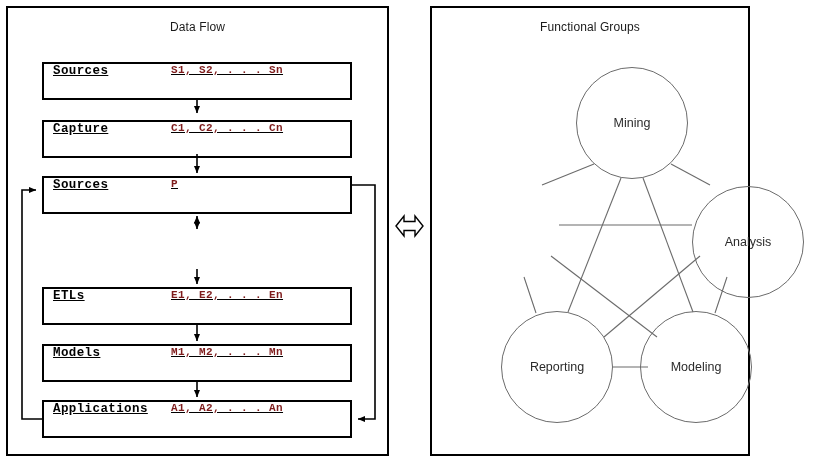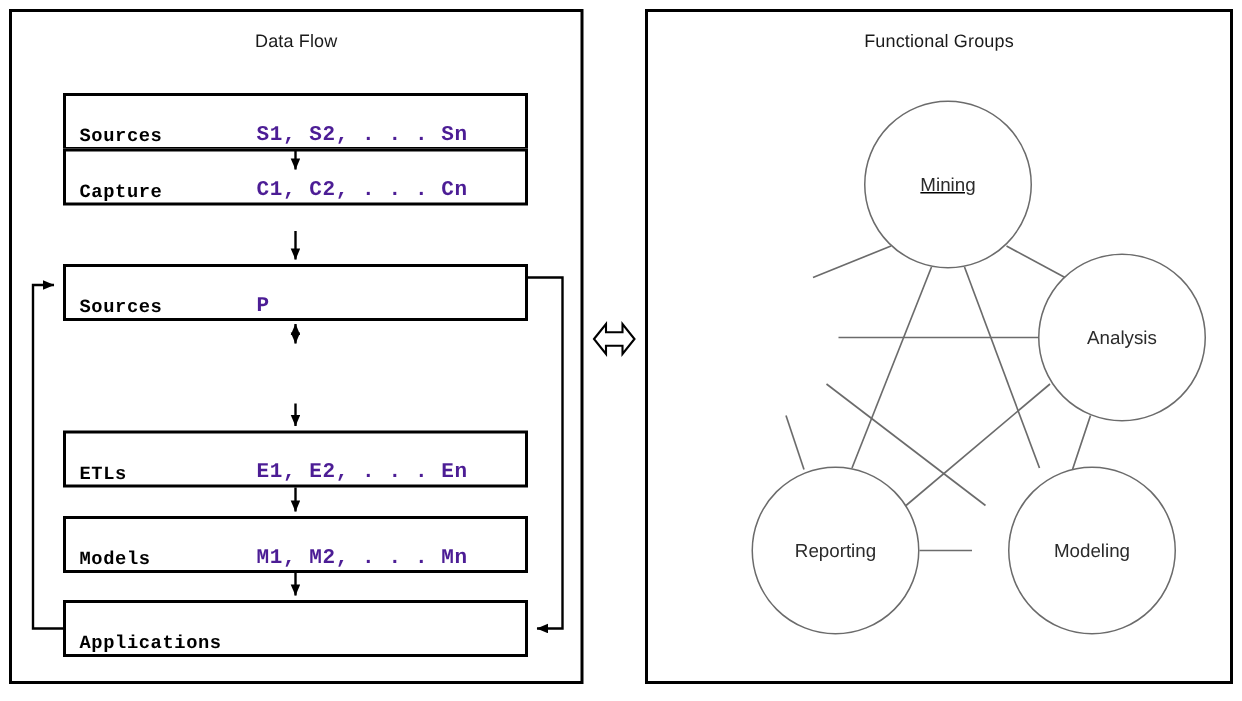--- a/index.html
+++ b/index.html
@@ -28,21 +28,21 @@
   }
   #panel-dataflow {
     left: 6px;
     top: 6px;
     width: 383px;
     height: 450px;
   }
   #panel-groups {
     left: 430px;
     top: 6px;
-    width: 392px;
+    width: 320px;
     height: 450px;
   }
   .panel-title {
     position: absolute;
     top: 12px;
     left: 0;
     width: 100%;
     text-align: center;
     font-family: "Liberation Sans", sans-serif;
     font-size: 12px;
@@ -54,38 +54,39 @@
   
   .flow-row {
     position: absolute;
     left: 42px;
     width: 310px;
     height: 38px;
     border: 2px solid #000000;
     background: #ffffff;
     box-sizing: border-box;
     display: flex;
-    align-items: flex-end;
+    align-items: flex-start;
+    text-decoration: underline;
   }
   .flow-label {
     font-family: "Liberation Mono", monospace;
     font-size: 12.5px;
     font-weight: bold;
     color: #000000;
     padding-left: 9px;
     width: 118px;
     flex: 0 0 118px;
     white-space: pre;
     letter-spacing: 0.4px;
   }
   .flow-value {
     font-family: "Liberation Mono", monospace;
-    font-size: 14px;
+    font-size: 11px;
     font-weight: bold;
-    color: #4c1d95;
+    color: #7f1d1d;
     white-space: pre;
     letter-spacing: 0.4px;
   }
 
   
   .overlay {
     position: absolute;
     left: 0;
     top: 0;
     width: 828px;
@@ -118,21 +119,21 @@
 
   <div class="panel" id="panel-dataflow">
     <div class="panel-title">Data Flow</div>
   </div>
 
   <div class="flow-row" style="top:62px">
     <span class="flow-label">Sources</span>
     <span class="flow-value">S1, S2, . . . Sn</span>
   </div>
 
-  <div class="flow-row" style="top:99px">
+  <div class="flow-row" style="top:120px">
     <span class="flow-label">Capture</span>
     <span class="flow-value">C1, C2, . . . Cn</span>
   </div>
 
   <div class="flow-row" style="top:176px">
     <span class="flow-label">Sources</span>
     <span class="flow-value">P</span>
   </div>
 
 
@@ -141,40 +142,41 @@
     <span class="flow-value">E1, E2, . . . En</span>
   </div>
 
   <div class="flow-row" style="top:344px">
     <span class="flow-label">Models</span>
     <span class="flow-value">M1, M2, . . . Mn</span>
   </div>
 
   <div class="flow-row" style="top:400px">
     <span class="flow-label">Applications</span>
+    <span class="flow-value">A1, A2, . . . An</span>
   </div>
 
   <div class="panel" id="panel-groups">
     <div class="panel-title">Functional Groups</div>
   </div>
 
-  <div class="group-circle" style="left:576px; top:67px; width:112px; height:112px;text-decoration:underline;">
+  <div class="group-circle" style="left:576px; top:67px; width:112px; height:112px;">
     <span class="group-label">Mining</span>
   </div>
 
 
-  <div class="group-circle" style="left:692px; top:169px; width:112px; height:112px;text-align:right;">
+  <div class="group-circle" style="left:692px; top:186px; width:112px; height:112px;text-align:right;">
     <span class="group-label">Analysis</span>
   </div>
 
   <div class="group-circle" style="left:501px; top:311px; width:112px; height:112px;">
     <span class="group-label">Reporting</span>
   </div>
 
-  <div class="group-circle" style="left:672px; top:311px; width:112px; height:112px;">
+  <div class="group-circle" style="left:640px; top:311px; width:112px; height:112px;">
     <span class="group-label">Modeling</span>
   </div>
 
   <svg class="overlay" viewBox="0 0 828 467">
     <defs>
       <marker id="arrow-end" markerWidth="9" markerHeight="9" refX="7.4" refY="3.2" orient="auto" markerUnits="userSpaceOnUse">
         <path d="M0,0 L7.6,3.2 L0,6.4 z" fill="#000000"></path>
       </marker>
       <marker id="arrow-start" markerWidth="9" markerHeight="9" refX="0.2" refY="3.2" orient="auto" markerUnits="userSpaceOnUse">
         <path d="M7.6,0 L0,3.2 L7.6,6.4 z" fill="#000000"></path>

